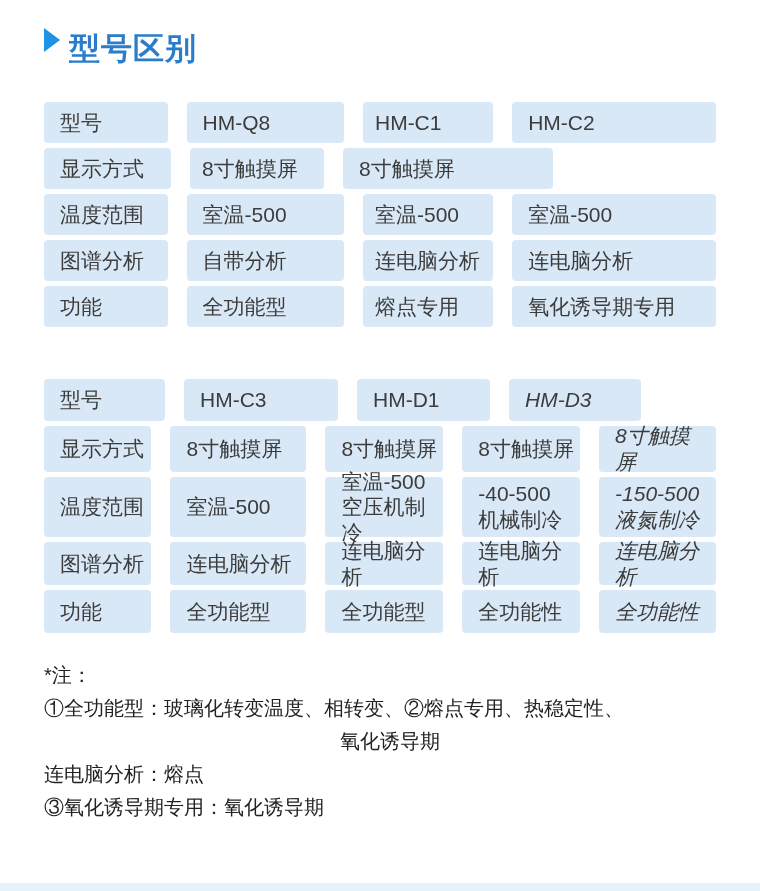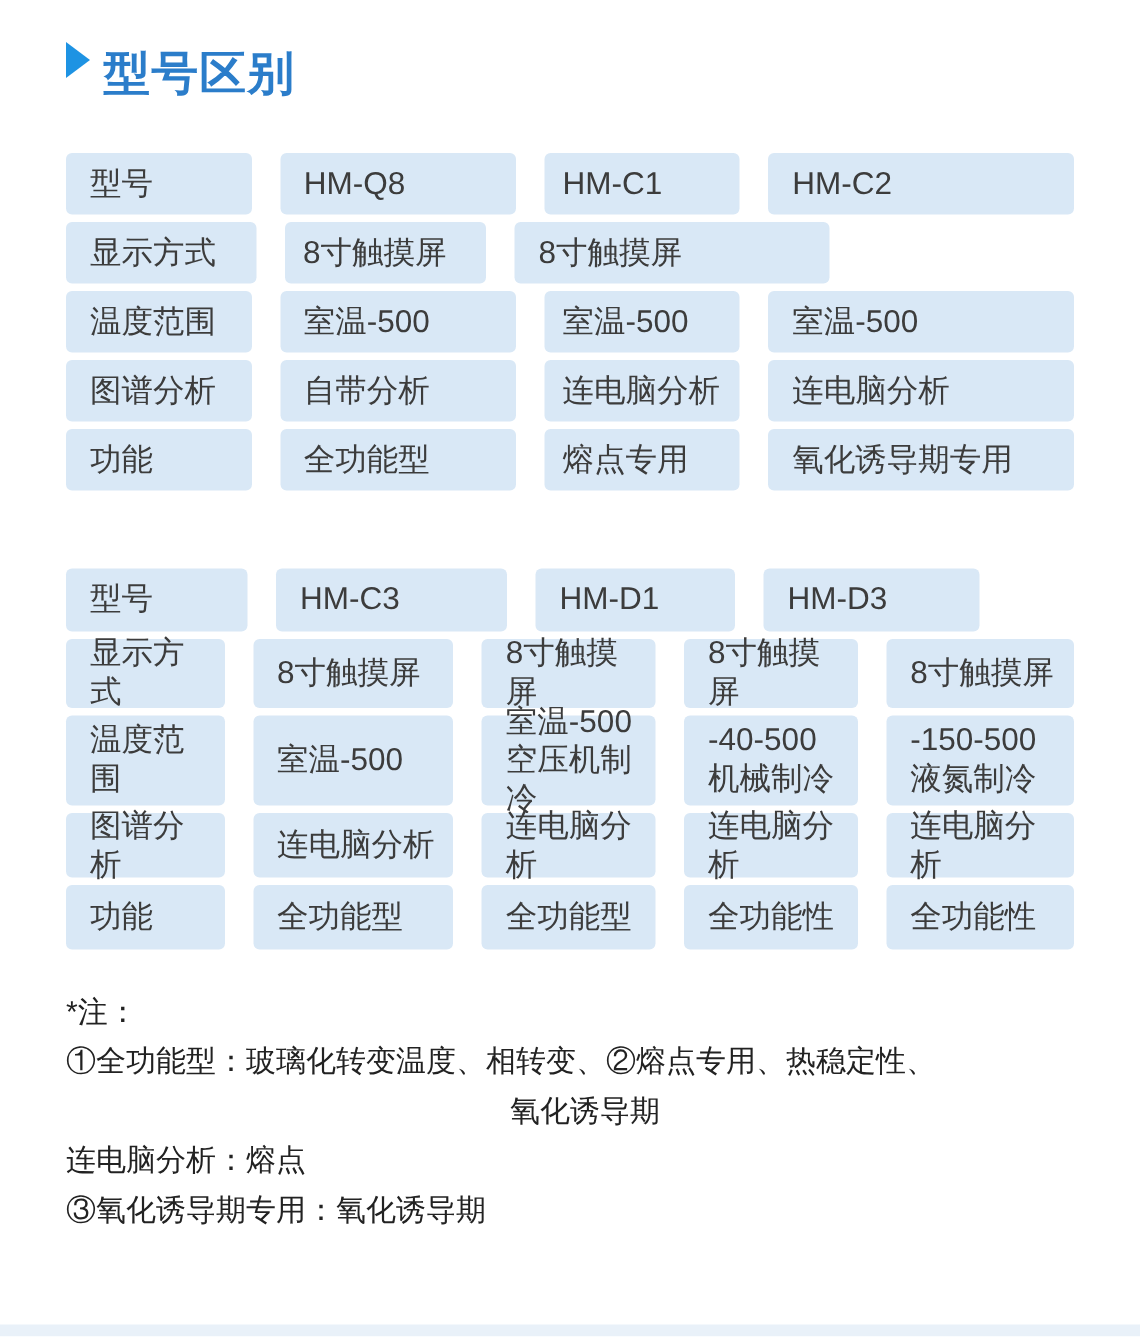--- a/index.html
+++ b/index.html
@@ -65,21 +65,21 @@
   
   .t2 .row-model   { height: 42px; }
   .t2 .row-display { height: 46px; }
   .t2 .row-temp    { height: 60px; }
   .t2 .row-spec    { height: 43px; }
   .t2 .row-func    { height: 43px; }
   .t2 .c1 { width: 121px; }
   .t2 .c2 { width: 154px; }
   .t2 .c3 { width: 133px; }
   .t2 .c4 { width: 133px; }
-  .t2 .c5 { width: 144px; }
+  .t2 .c5 { width: 132px; font-style: italic; }
   
   .notes {
     margin-top: 26px;
     font-size: 20px;
     color: #222222;
     font-weight: 500;
   }
   .notes div { line-height: 33px; }
   .note-cont { padding-left: 20px; text-align: center; }
   

